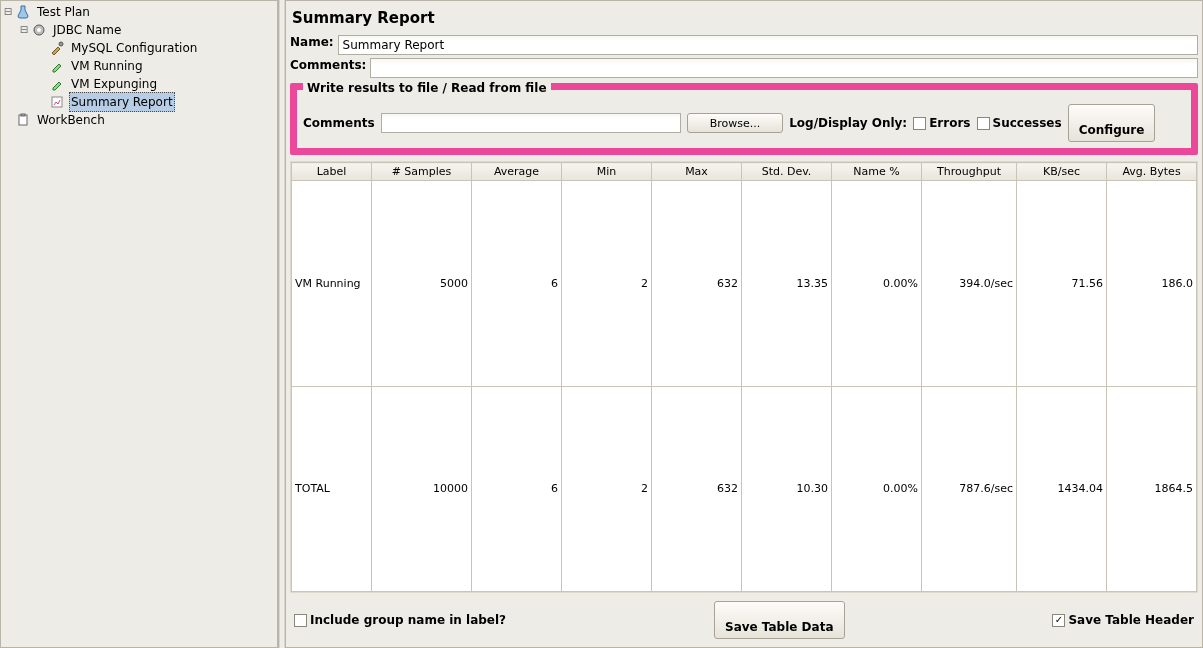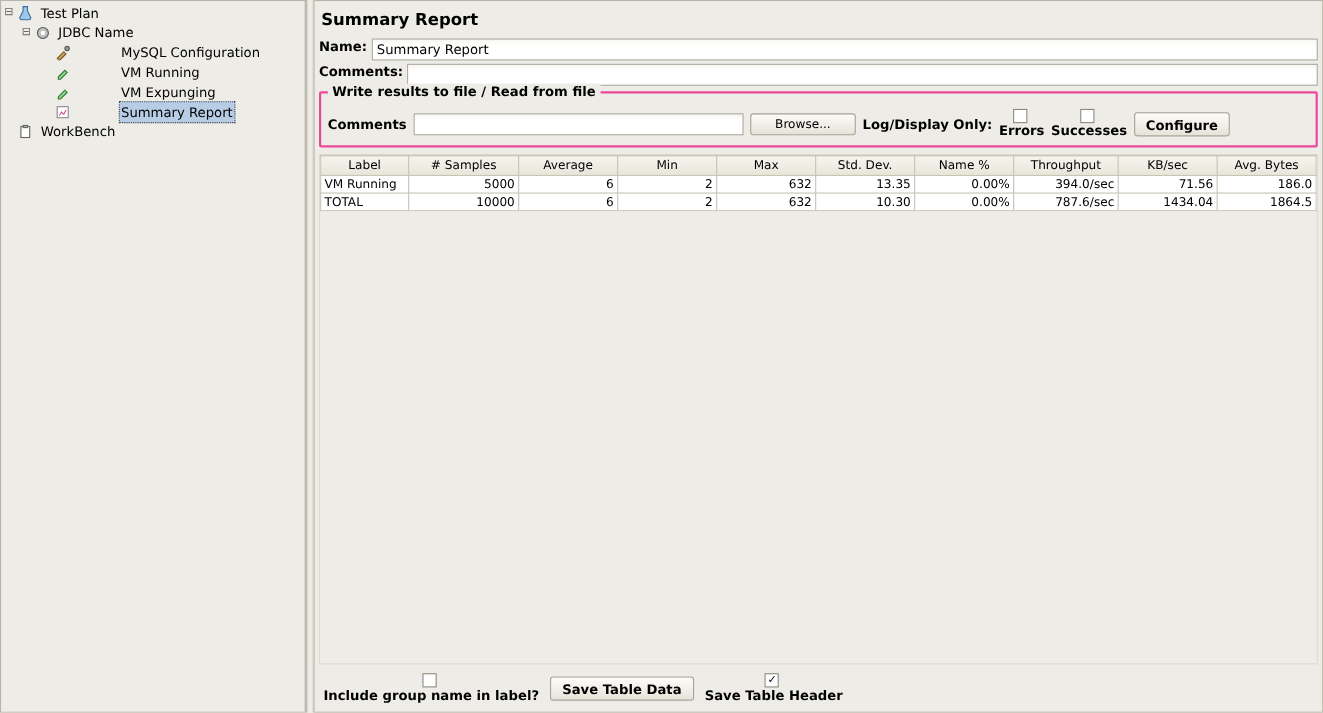--- a/index.html
+++ b/index.html
@@ -22,21 +22,21 @@
   padding: 2px 0 0 2px;
   overflow: auto;
 }
 .tree { list-style: none; }
 .tree li { white-space: nowrap; line-height: 18px; height: 18px; display: flex; align-items: center; }
 .tree .toggle { display:inline-block; width: 10px; text-align:center; color:#6a6a6a; font-size:10px; margin-right:2px; cursor:pointer;}
 .tree .icon { display:inline-flex; width: 16px; height:16px; align-items:center; justify-content:center; margin-right:4px;}
 .tree .label { padding: 0 2px; }
 .tree .selected .label { background: #b7cde6; border: 1px dotted #4a4a4a; padding: 0 1px; }
 .indent1 { padding-left: 16px; }
-.indent2 { padding-left: 46px; gap: 39px; }
+.indent2 { padding-left: 46px; }
 .divider-v {
   width: 6px;
   background: #eeece7;
   border-left:1px solid #d8d5cc;
   border-right:1px solid #d8d5cc;
   cursor: col-resize;
 }
 .right-panel {
   flex: 1;
   height: 100%;
@@ -57,39 +57,39 @@
   flex:1;
   height: 20px;
   border: 1px solid #b0ada2;
   background: #fff;
   background: linear-gradient(#f7f6f2,#ffffff 30%);
   padding: 1px 4px;
   font-family: inherit;
   font-size: 12px;
 }
 .fieldset {
-  border: 2px solid #ec4899;
+  border: 7px solid #ec4899;
   border-radius: 2px;
   padding: 6px 6px 6px 6px;
   margin-top:2px;
   position: relative;
 }
 .fieldset-legend {
   position:absolute;
   top:-9px; left:6px;
   background: #eeece7;
   padding: 0 4px;
   font-weight: bold;
 }
 .file-row { display:flex; align-items:center; gap:6px; margin-top:8px;}
 .btn {
   background: linear-gradient(#fdfcf9,#e6e3d9);
   border: 1px solid #a6a396;
   border-radius: 3px;
-  padding: 4px 10px;
+  padding: 18px 10px;
   font-family: inherit;
   font-size: 12px;
   font-weight: bold;
   cursor:pointer;
   height:22px;
 }
 .btn.small { font-size:11px; font-weight: normal; height:20px; padding:1px 22px;}
 .checkbox {
   width:13px; height:13px;
   border:1px solid #8a8778;
@@ -102,21 +102,20 @@
 }
 .checkbox.checked::after { content:"✓"; color:#000; font-weight:bold; }
 .bold { font-weight:bold; }
 .table-area {
   flex:1;
   margin-top:6px;
   background:#eeece7;
   border:1px solid #ddd9cf;
   overflow:auto;
   display:flex;
-  flex-direction:column;
 }
 table { border-collapse: collapse; width:100%; table-layout: fixed; }
 th {
   background: linear-gradient(#f6f4ee,#e8e5da);
   border:1px solid #c8c4b6;
   font-size:11px;
   font-weight:normal;
   padding:2px 4px;
   text-align:center;
   height:18px;
@@ -127,25 +126,25 @@
   font-size:11px;
   padding:1px 3px;
   height:16px;
   text-align:right;
 }
 td.first { text-align:left; }
 .table-fill { flex:1; background:#eeece7; }
 .bottom-bar {
   display:flex;
   align-items:center;
-  justify-content:flex-start;
+  justify-content:space-between;
   gap:10px;
   padding:8px 4px 4px 4px;
 }
-.chk-wrap { display:inline-flex; align-items:center;flex-direction:column; }
+.chk-wrap { display:inline-flex; align-items:center; }
 .chk-wrap label { cursor:pointer; }
 
 svg { display:block; }
 </style>
 </head>
 <body>
 
 <div class="left-panel">
   <ul class="tree">
     <li>

